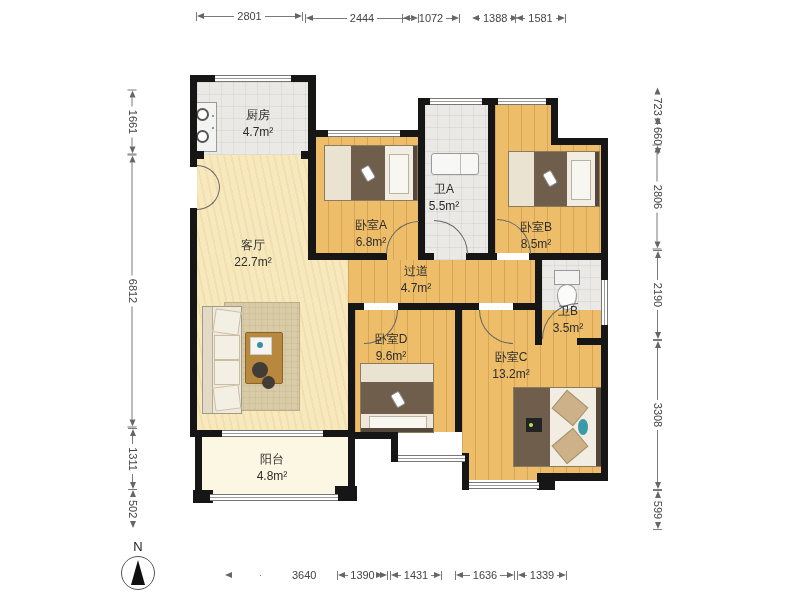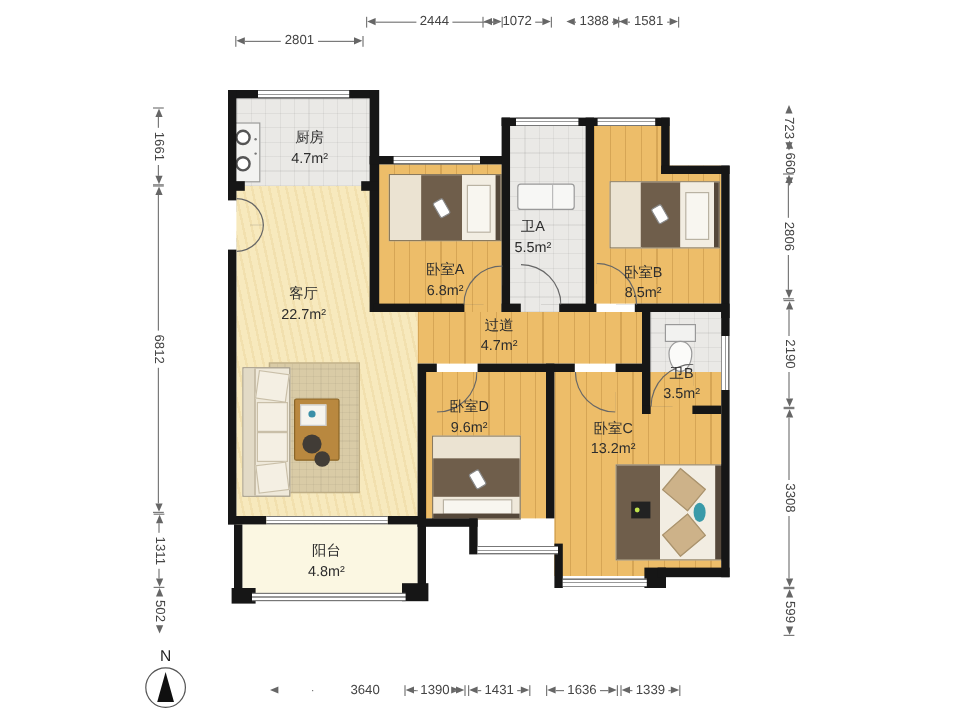--- a/index.html
+++ b/index.html
@@ -218,21 +218,21 @@
   <div class="rlabel" style="left:201px;top:273px;">
     <div>卧室D</div>
     <div>9.6m²</div>
   </div>
   <div class="rlabel" style="left:321px;top:291px;">
     <div>卧室C</div>
     <div>13.2m²</div>
   </div>
 </div>
 
-<div class="dim" style="left:196px;top:26px;width:107px;">
+<div class="dim" style="left:196px;top:8px;width:107px;">
     <i class="tick"></i>
     <i class="ah ah-l"></i>
     <i class="ln"></i>
     <span class="lbl">2801</span>
     <i class="ln"></i>
     <i class="ah ah-r"></i>
     <i class="tick"></i>
   </div>
 <div class="dim" style="left:305px;top:10px;width:114px;">
     <i class="tick"></i>

